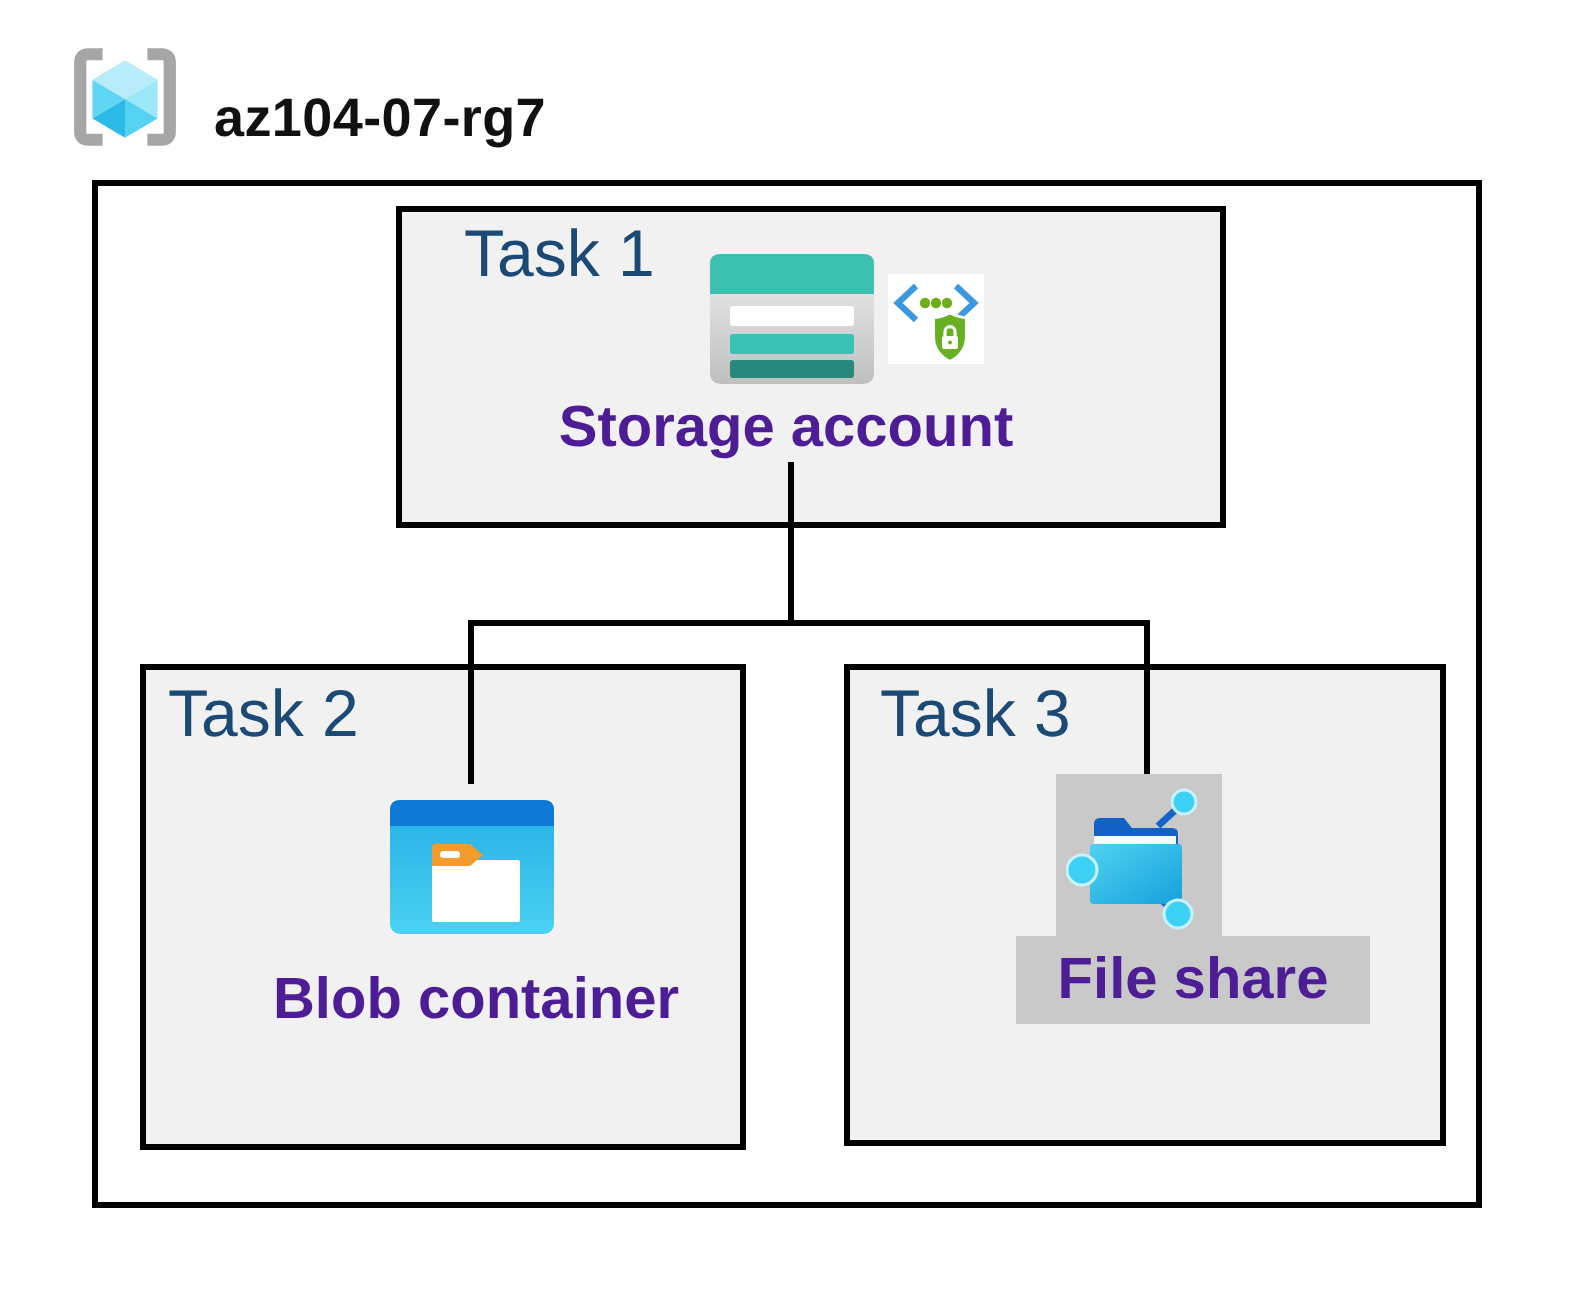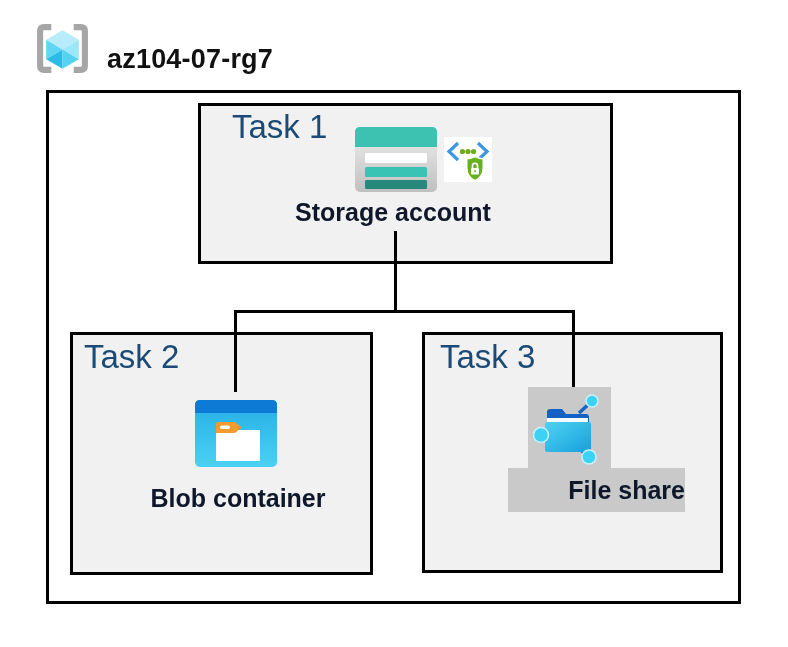--- a/index.html
+++ b/index.html
@@ -12,25 +12,25 @@
   .rg-title{font-size:27px;font-weight:700;color:#111111;letter-spacing:0.2px;margin-top:21px;}
   .outer-box{left:46px;top:90px;width:695px;height:514px;border:3px solid #000000;background:#ffffff;box-sizing:border-box;}
   .task-box{background:#f1f1f1;border:3px solid #000000;box-sizing:border-box;}
   .task1{left:198px;top:103px;width:415px;height:161px;}
   .task2{left:70px;top:332px;width:303px;height:243px;}
   .task3{left:422px;top:332px;width:301px;height:241px;}
   .task-label{font-size:33px;font-weight:400;color:#1a4a75;text-align:right;}
   .t1l{left:232px;top:108px;}
   .t2l{left:84px;top:338px;}
   .t3l{left:440px;top:338px;}
-  .item-label{font-size:25px;font-weight:700;color:#0f172a;text-align:center;}
+  .item-label{font-size:29px;font-weight:700;color:#4c1d95;text-align:center;}
   .storage-label{left:263px;top:198px;width:260px;}
   .blob-label{left:108px;top:484px;width:260px;}
   .fs-gray-square{left:528px;top:387px;width:83px;height:81px;background:#c9c9c9;}
-  .fs-label-strip{left:508px;top:468px;width:177px;height:44px;background:#c9c9c9;display:flex;align-items:center;justify-content:flex-end;}
+  .fs-label-strip{left:508px;top:468px;width:177px;height:44px;background:#c9c9c9;display:flex;align-items:center;justify-content:center;}
   .line{background:#000000;}
   .v1{left:394px;top:231px;width:3px;height:82px;}
   .hline{left:234px;top:310px;width:341px;height:3px;}
   .v2{left:234px;top:310px;width:3px;height:82px;}
   .v3{left:572px;top:310px;width:3px;height:79px;}
   .icon-storage{left:355px;top:127px;}
   .icon-sas{left:444px;top:137px;background:#ffffff;}
   .icon-blob{left:195px;top:400px;}
   .icon-fs{left:533px;top:391px;}
   svg{display:block;}

